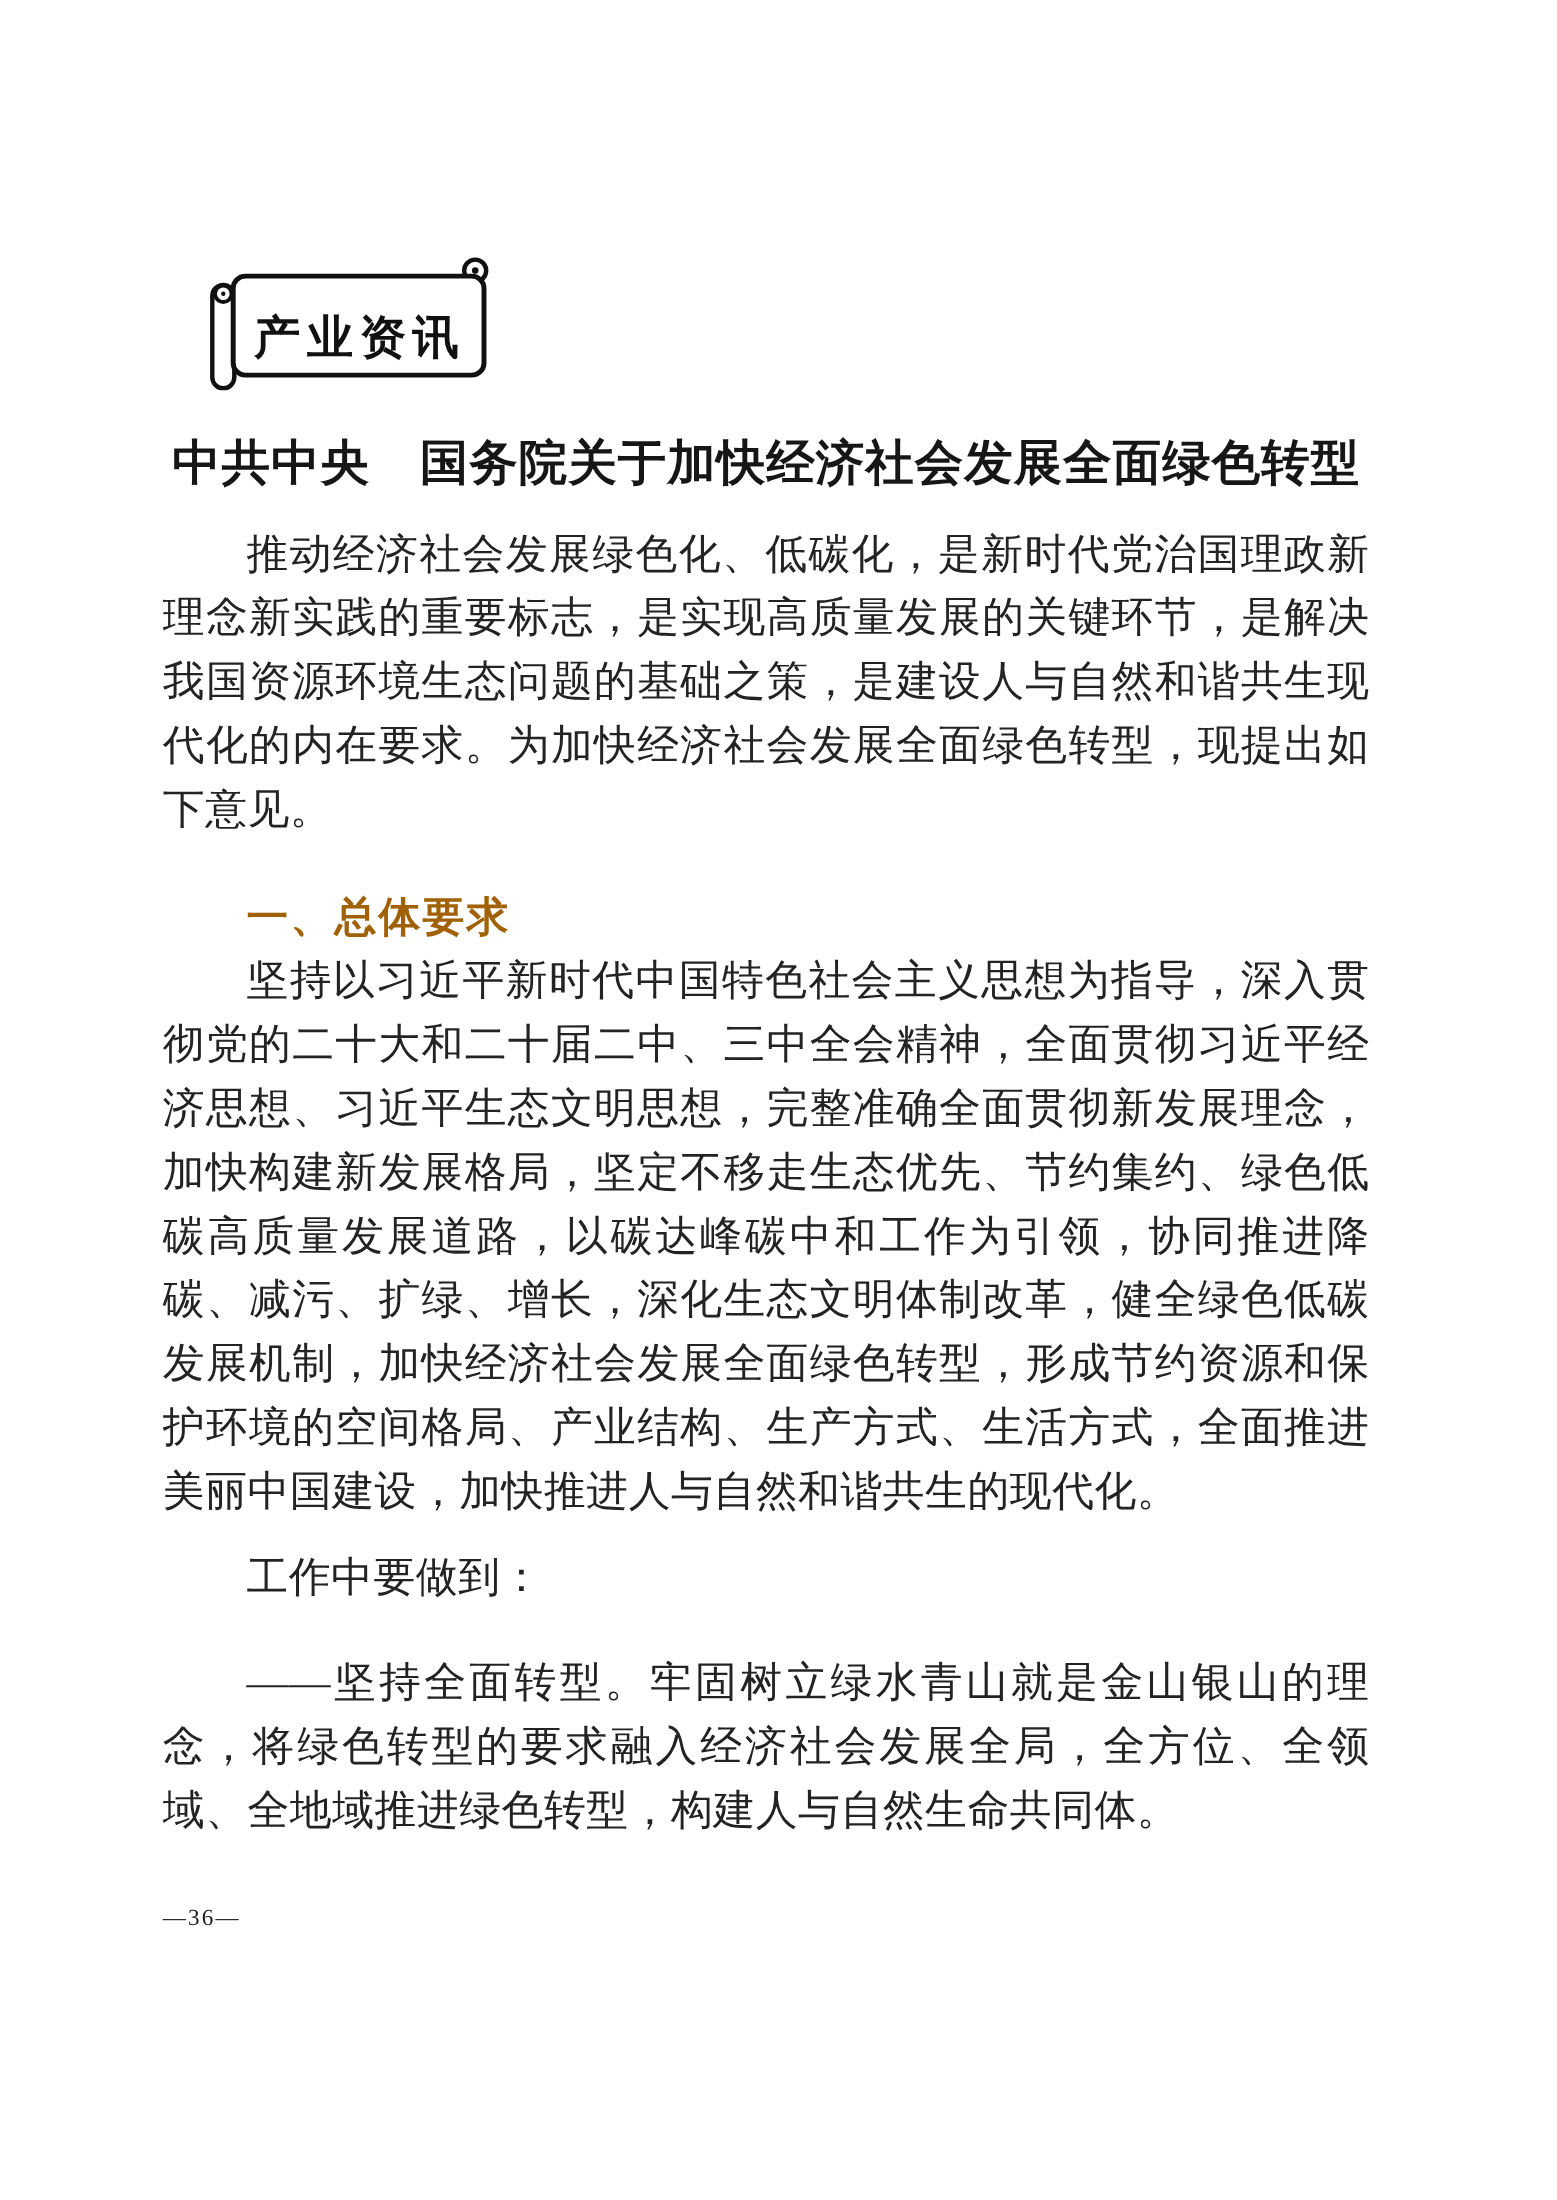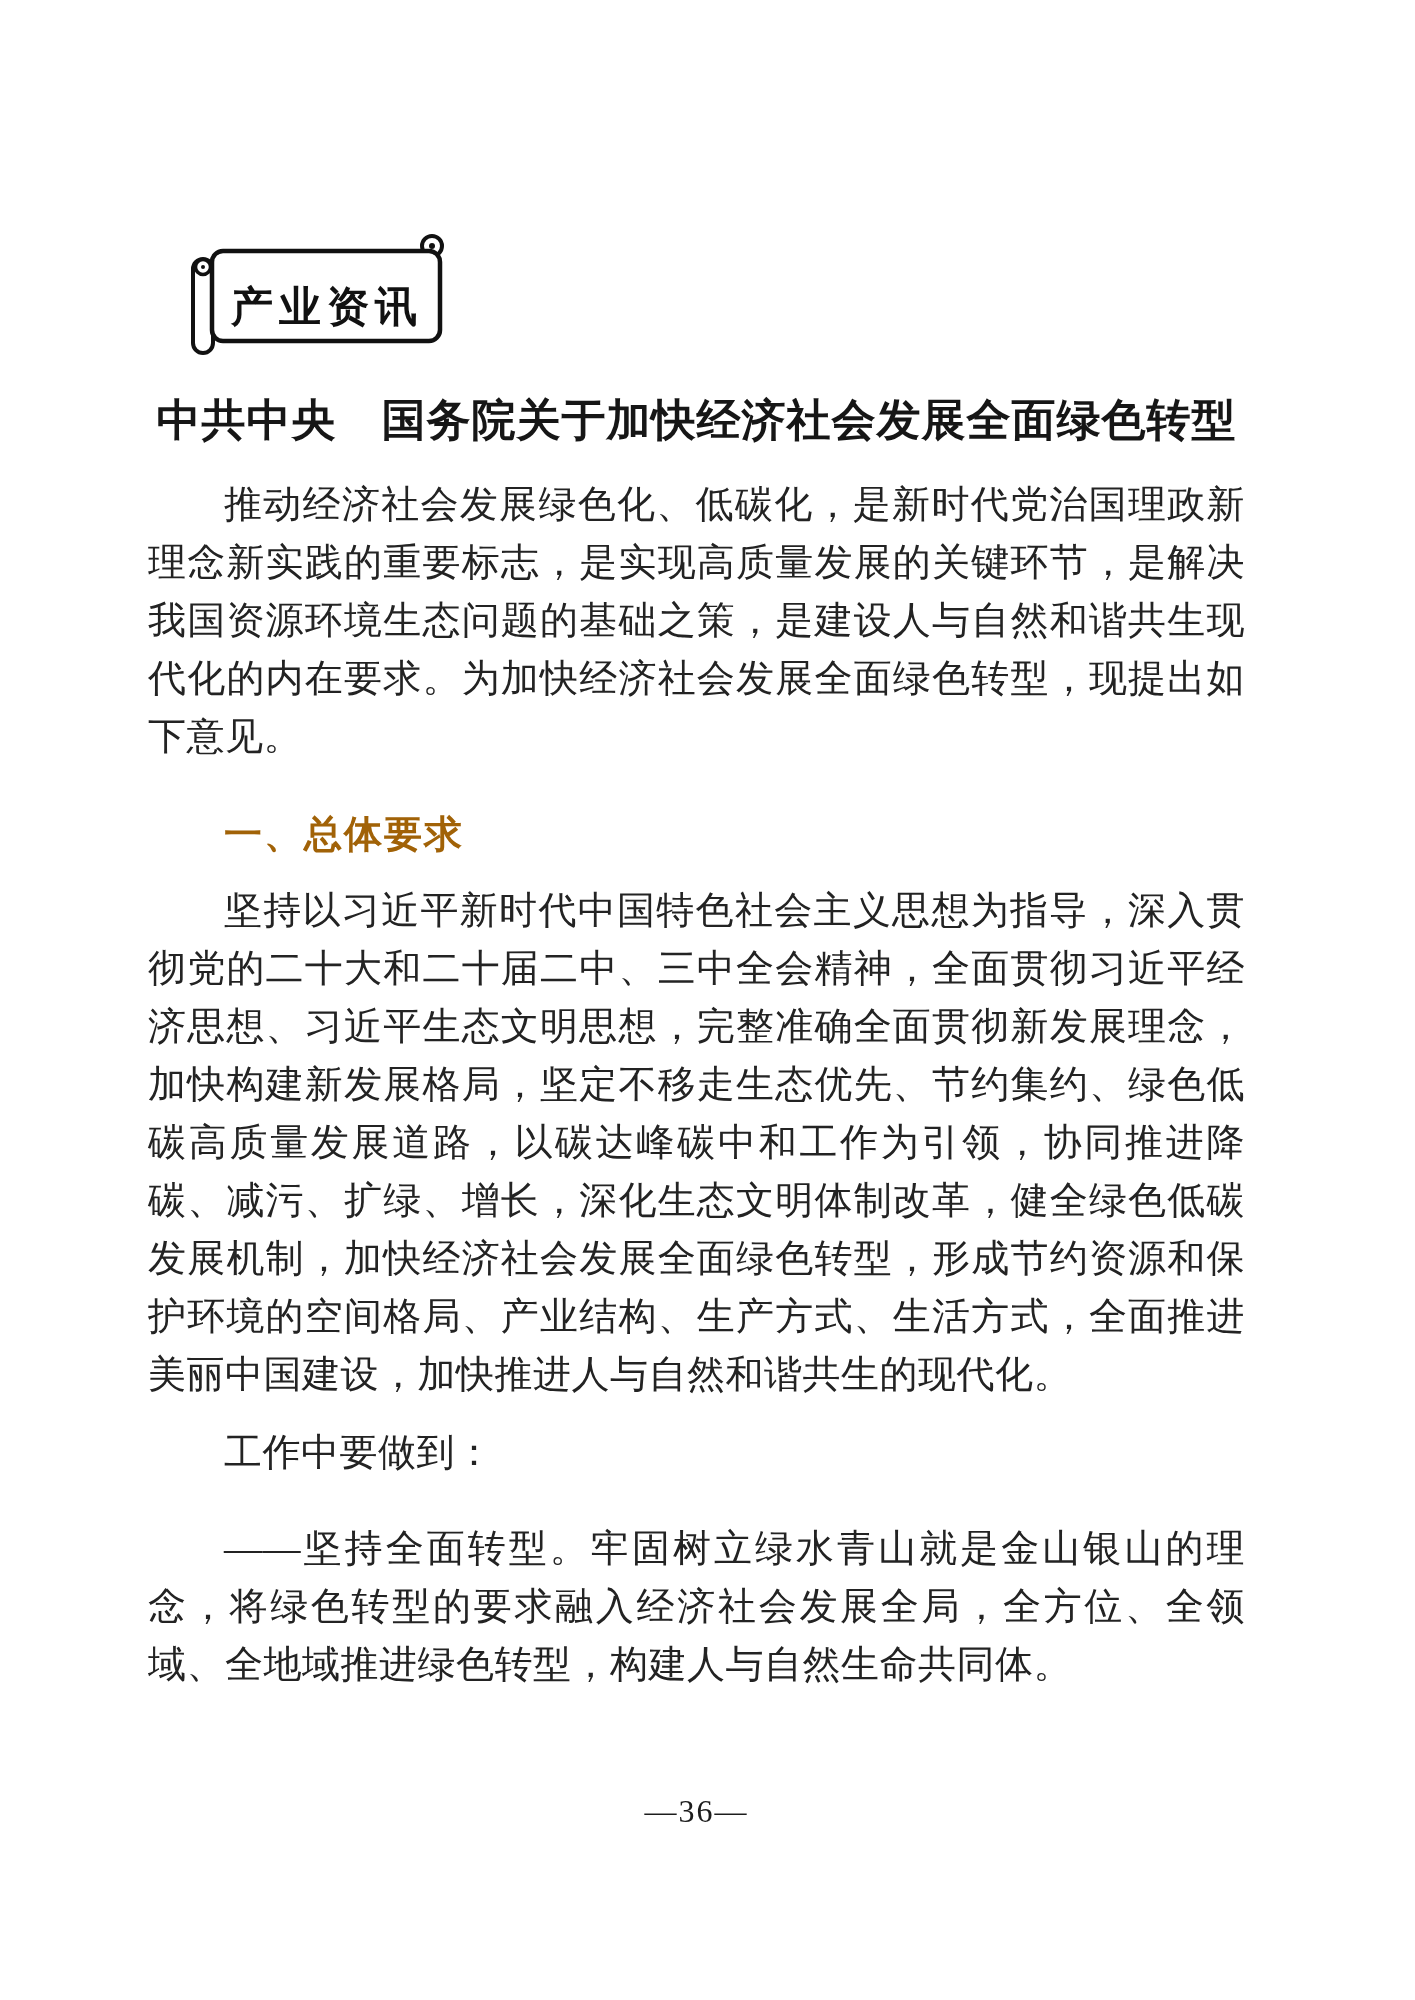--- a/index.html
+++ b/index.html
@@ -62,29 +62,28 @@
   .intro   { margin-top: 14px; }
   .heading {
     margin-top: 40px;
     font-size: 38px;
     line-height: 58px;
     font-weight: bold;
     text-indent: 2em;
     color: #a16207;
     letter-spacing: 2px;
   }
-  .p-main { margin-top: 18px; }
+  .p-main { }
   .p-work { margin-top: 20px; }
   .p-dash { margin-top: 38px; }
 
   
   .footer {
-    margin-top: 100px;
-    text-align: center;
-    font-size: 32px;
+    margin-top: 56px;
+    font-size: 21px;
     letter-spacing: 2px;
     color: #1c1c1c;
   }
 </style>
 </head>
 <body>
 
 <div class="page">
 
   <div class="banner">

